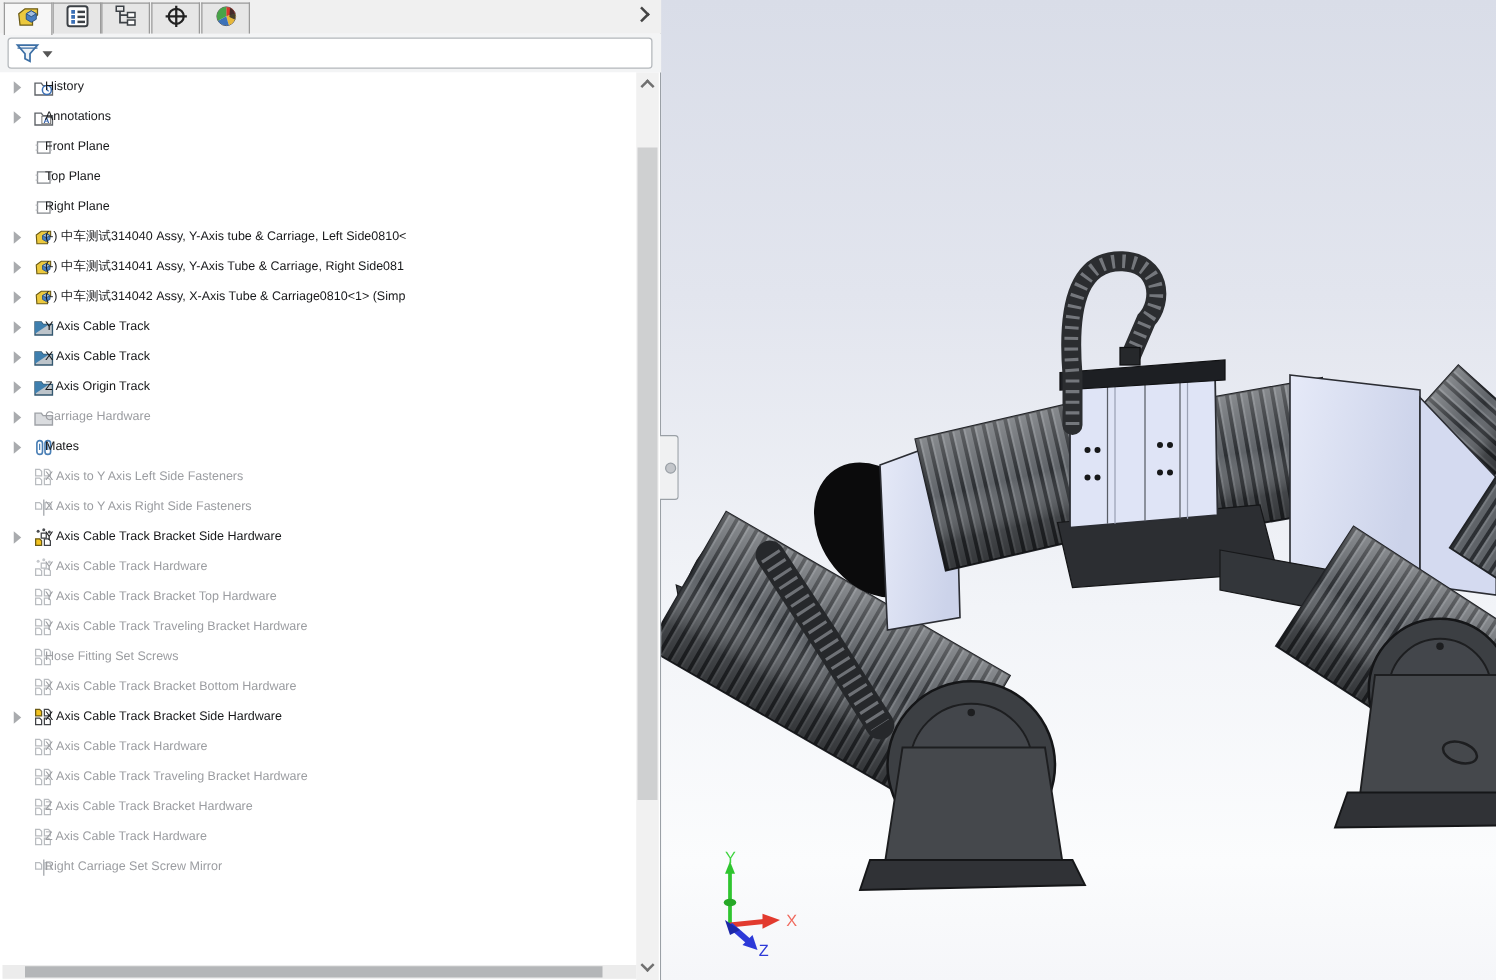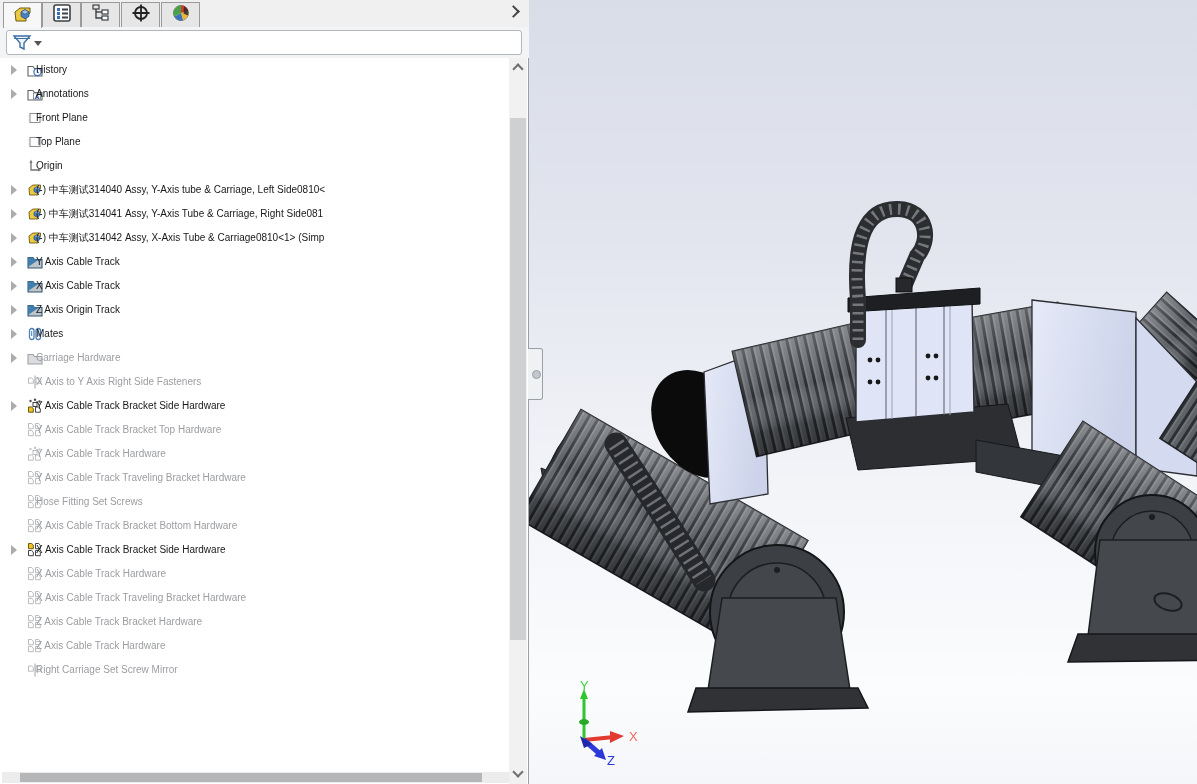--- a/index.html
+++ b/index.html
@@ -162,25 +162,24 @@
           <span class="arr"></span>
           <span class="ticon"><svg width="16" height="16" viewBox="0 0 16 16">
               <rect x="3" y="3.5" width="10" height="9" fill="none" stroke="#8f9296" stroke-width="1.1"></rect>
               <path d="M3,6 L1.5,6 M13,6 L14.5,6 M3,10 L1.5,10 M13,10 L14.5,10" stroke="#b9bcc0" stroke-width="1"></path>
             </svg></span>
           <span class="tlabel">Top Plane</span>
         </div>
         <div class="trow">
           <span class="arr"></span>
           <span class="ticon"><svg width="16" height="16" viewBox="0 0 16 16">
-              <path d="M4,4 L4,12 L12,12" fill="none" stroke="#6f7276" stroke-width="1.3"></path>
-              <polygon points="4,1.5 2.5,5 5.5,5" fill="#6f7276"></polygon>
-              <polygon points="14.5,12 11,10.5 11,13.5" fill="#6f7276"></polygon>
-            </svg></span>
-          <span class="tlabel">Origin</span>
+              <rect x="3" y="3.5" width="10" height="9" fill="none" stroke="#8f9296" stroke-width="1.1"></rect>
+              <path d="M3,6 L1.5,6 M13,6 L14.5,6 M3,10 L1.5,10 M13,10 L14.5,10" stroke="#b9bcc0" stroke-width="1"></path>
+            </svg></span>
+          <span class="tlabel">Right Plane</span>
         </div>
         <div class="trow">
           <span class="arr on"></span>
           <span class="ticon"><svg width="16" height="16" viewBox="0 0 16 16">
               <path d="M2,6 L6,3 L13.5,3 L13.5,6.5 L11,8.5 L11,13 L2.5,13 Z" fill="#ecc93e" stroke="#6b5b16" stroke-width="0.9"></path>
               <path d="M7,6.5 L10,4.8 L13,6.5 L13,9.5 L10,11.2 L7,9.5 Z" fill="#4a7fc1" stroke="#2d5583" stroke-width="0.7"></path>
               <path d="M7,6.5 L10,4.8 L13,6.5 L10,8.2 Z" fill="#a3bedf" stroke="#2d5583" stroke-width="0.7"></path>
             </svg></span>
           <span class="tlabel">(-) 中车测试314040 Assy, Y-Axis tube &amp; Carriage, Left Side0810&lt;</span>
         </div>
@@ -219,35 +218,45 @@
           <span class="tlabel">X Axis Cable Track</span>
         </div>
         <div class="trow">
           <span class="arr on"></span>
           <span class="ticon"><svg width="16" height="16" viewBox="0 0 16 16">
               <path d="M1,3.5 L6,3.5 L7.5,5.5 L15,5.5 L15,14 L1,14 Z" fill="#bdc4ca" stroke="#33576f" stroke-width="1.1"></path>
               <path d="M1,3.5 L6,3.5 L7.5,5.5 L12,5.5 L1,13 Z" fill="#3f7fae"></path>
             </svg></span>
           <span class="tlabel">Z Axis Origin Track</span>
         </div>
+        <div class="trow suppressed">
+          <span class="arr on"></span>
+          <span class="ticon"><svg width="16" height="16" viewBox="0 0 16 16">
+              <path d="M1,4.5 L6,4.5 L7.5,6.5 L15,6.5 L15,14 L1,14 Z" fill="#dadcdf" stroke="#9ea1a6" stroke-width="1.1"></path>
+            </svg></span>
+          <span class="tlabel">Carriage Hardware</span>
+        </div>
         <div class="trow">
           <span class="arr on"></span>
           <span class="ticon"><svg width="16" height="16" viewBox="0 0 16 16">
               <rect x="2.5" y="2.5" width="4.5" height="11" rx="2.2" fill="none" stroke="#4a7fb5" stroke-width="1.3"></rect>
               <rect x="9" y="2.5" width="4.5" height="11" rx="2.2" fill="none" stroke="#4a7fb5" stroke-width="1.3"></rect>
               <path d="M4.7,5 L4.7,10 M11.2,5 L11.2,10" stroke="#4a7fb5" stroke-width="1"></path>
             </svg></span>
           <span class="tlabel">Mates</span>
         </div>
         <div class="trow suppressed">
-          <span class="arr on"></span>
-          <span class="ticon"><svg width="16" height="16" viewBox="0 0 16 16">
-              <path d="M1,4.5 L6,4.5 L7.5,6.5 L15,6.5 L15,14 L1,14 Z" fill="#dadcdf" stroke="#9ea1a6" stroke-width="1.1"></path>
-            </svg></span>
-          <span class="tlabel">Carriage Hardware</span>
+          <span class="arr"></span>
+          <span class="ticon"><svg width="16" height="16" viewBox="0 0 16 16">
+              <path d="M1.5,1.5 h3.2 l1.6,1.6 v3.6 h-4.8 Z" fill="#fff" stroke="#b9bcc0" stroke-width="1"></path>
+              <path d="M8.5,1.5 h3.2 l1.6,1.6 v3.6 h-4.8 Z" fill="#fff" stroke="#b9bcc0" stroke-width="1"></path>
+              <path d="M1.5,8.5 h3.2 l1.6,1.6 v3.6 h-4.8 Z" fill="#fff" stroke="#b9bcc0" stroke-width="1"></path>
+              <path d="M8.5,8.5 h3.2 l1.6,1.6 v3.6 h-4.8 Z" fill="#fff" stroke="#b9bcc0" stroke-width="1"></path>
+            </svg></span>
+          <span class="tlabel">X Axis to Y Axis Left Side Fasteners</span>
         </div>
         <div class="trow suppressed">
           <span class="arr"></span>
           <span class="ticon"><svg width="16" height="16" viewBox="0 0 16 16">
               <path d="M1.5,4 h3.2 l1.6,1.6 v3.6 h-4.8 Z" fill="#fff" stroke="#b9bcc0" stroke-width="1"></path>
               <path d="M9,4 h3.2 l1.6,1.6 v3.6 h-4.8 Z" fill="#fff" stroke="#b9bcc0" stroke-width="1"></path>
               <line x1="8" y1="1.5" x2="8" y2="14.5" stroke="#b0b3b7" stroke-width="1.2"></line>
             </svg></span>
           <span class="tlabel">X Axis to Y Axis Right Side Fasteners</span>
         </div>
@@ -259,38 +268,38 @@
               <circle cx="12.5" cy="3.5" r="1.2" fill="#4a4c50"></circle>
               <rect x="6" y="4.5" width="4" height="4" fill="#fff" stroke="#3f4145"></rect>
               <path d="M1.5,9 h3.2 l1.6,1.6 v3.6 h-4.8 Z" fill="#f2c21f" stroke="#6b5b16" stroke-width="1"></path>
               <path d="M8.5,9 h3.2 l1.6,1.6 v3.6 h-4.8 Z" fill="#fff" stroke="#3f4145" stroke-width="1"></path>
             </svg></span>
           <span class="tlabel">Y Axis Cable Track Bracket Side Hardware</span>
         </div>
         <div class="trow suppressed">
           <span class="arr"></span>
           <span class="ticon"><svg width="16" height="16" viewBox="0 0 16 16">
-              <path d="M1.5,1.5 h3.2 l1.6,1.6 v3.6 h-4.8 Z" fill="#fff" stroke="#b9bcc0" stroke-width="1"></path>
-              <path d="M8.5,1.5 h3.2 l1.6,1.6 v3.6 h-4.8 Z" fill="#fff" stroke="#b9bcc0" stroke-width="1"></path>
-              <path d="M1.5,8.5 h3.2 l1.6,1.6 v3.6 h-4.8 Z" fill="#fff" stroke="#b9bcc0" stroke-width="1"></path>
-              <path d="M8.5,8.5 h3.2 l1.6,1.6 v3.6 h-4.8 Z" fill="#fff" stroke="#b9bcc0" stroke-width="1"></path>
-            </svg></span>
-          <span class="tlabel">Y Axis Cable Track Bracket Top Hardware</span>
-        </div>
-        <div class="trow suppressed">
-          <span class="arr"></span>
-          <span class="ticon"><svg width="16" height="16" viewBox="0 0 16 16">
               <circle cx="3.5" cy="3" r="1.2" fill="#c4c7cb"></circle>
               <circle cx="8" cy="1.8" r="1.2" fill="#c4c7cb"></circle>
               <circle cx="12.5" cy="3.5" r="1.2" fill="#c4c7cb"></circle>
               <rect x="6" y="4.5" width="4" height="4" fill="#fff" stroke="#b9bcc0"></rect>
               <path d="M1.5,9 h3.2 l1.6,1.6 v3.6 h-4.8 Z" fill="#fff" stroke="#b9bcc0" stroke-width="1"></path>
               <path d="M8.5,9 h3.2 l1.6,1.6 v3.6 h-4.8 Z" fill="#fff" stroke="#b9bcc0" stroke-width="1"></path>
             </svg></span>
           <span class="tlabel">Y Axis Cable Track Hardware</span>
+        </div>
+        <div class="trow suppressed">
+          <span class="arr"></span>
+          <span class="ticon"><svg width="16" height="16" viewBox="0 0 16 16">
+              <path d="M1.5,1.5 h3.2 l1.6,1.6 v3.6 h-4.8 Z" fill="#fff" stroke="#b9bcc0" stroke-width="1"></path>
+              <path d="M8.5,1.5 h3.2 l1.6,1.6 v3.6 h-4.8 Z" fill="#fff" stroke="#b9bcc0" stroke-width="1"></path>
+              <path d="M1.5,8.5 h3.2 l1.6,1.6 v3.6 h-4.8 Z" fill="#fff" stroke="#b9bcc0" stroke-width="1"></path>
+              <path d="M8.5,8.5 h3.2 l1.6,1.6 v3.6 h-4.8 Z" fill="#fff" stroke="#b9bcc0" stroke-width="1"></path>
+            </svg></span>
+          <span class="tlabel">Y Axis Cable Track Bracket Top Hardware</span>
         </div>
         <div class="trow suppressed">
           <span class="arr"></span>
           <span class="ticon"><svg width="16" height="16" viewBox="0 0 16 16">
               <path d="M1.5,1.5 h3.2 l1.6,1.6 v3.6 h-4.8 Z" fill="#fff" stroke="#b9bcc0" stroke-width="1"></path>
               <path d="M8.5,1.5 h3.2 l1.6,1.6 v3.6 h-4.8 Z" fill="#fff" stroke="#b9bcc0" stroke-width="1"></path>
               <path d="M1.5,8.5 h3.2 l1.6,1.6 v3.6 h-4.8 Z" fill="#fff" stroke="#b9bcc0" stroke-width="1"></path>
               <path d="M8.5,8.5 h3.2 l1.6,1.6 v3.6 h-4.8 Z" fill="#fff" stroke="#b9bcc0" stroke-width="1"></path>
             </svg></span>
           <span class="tlabel">Y Axis Cable Track Traveling Bracket Hardware</span>

